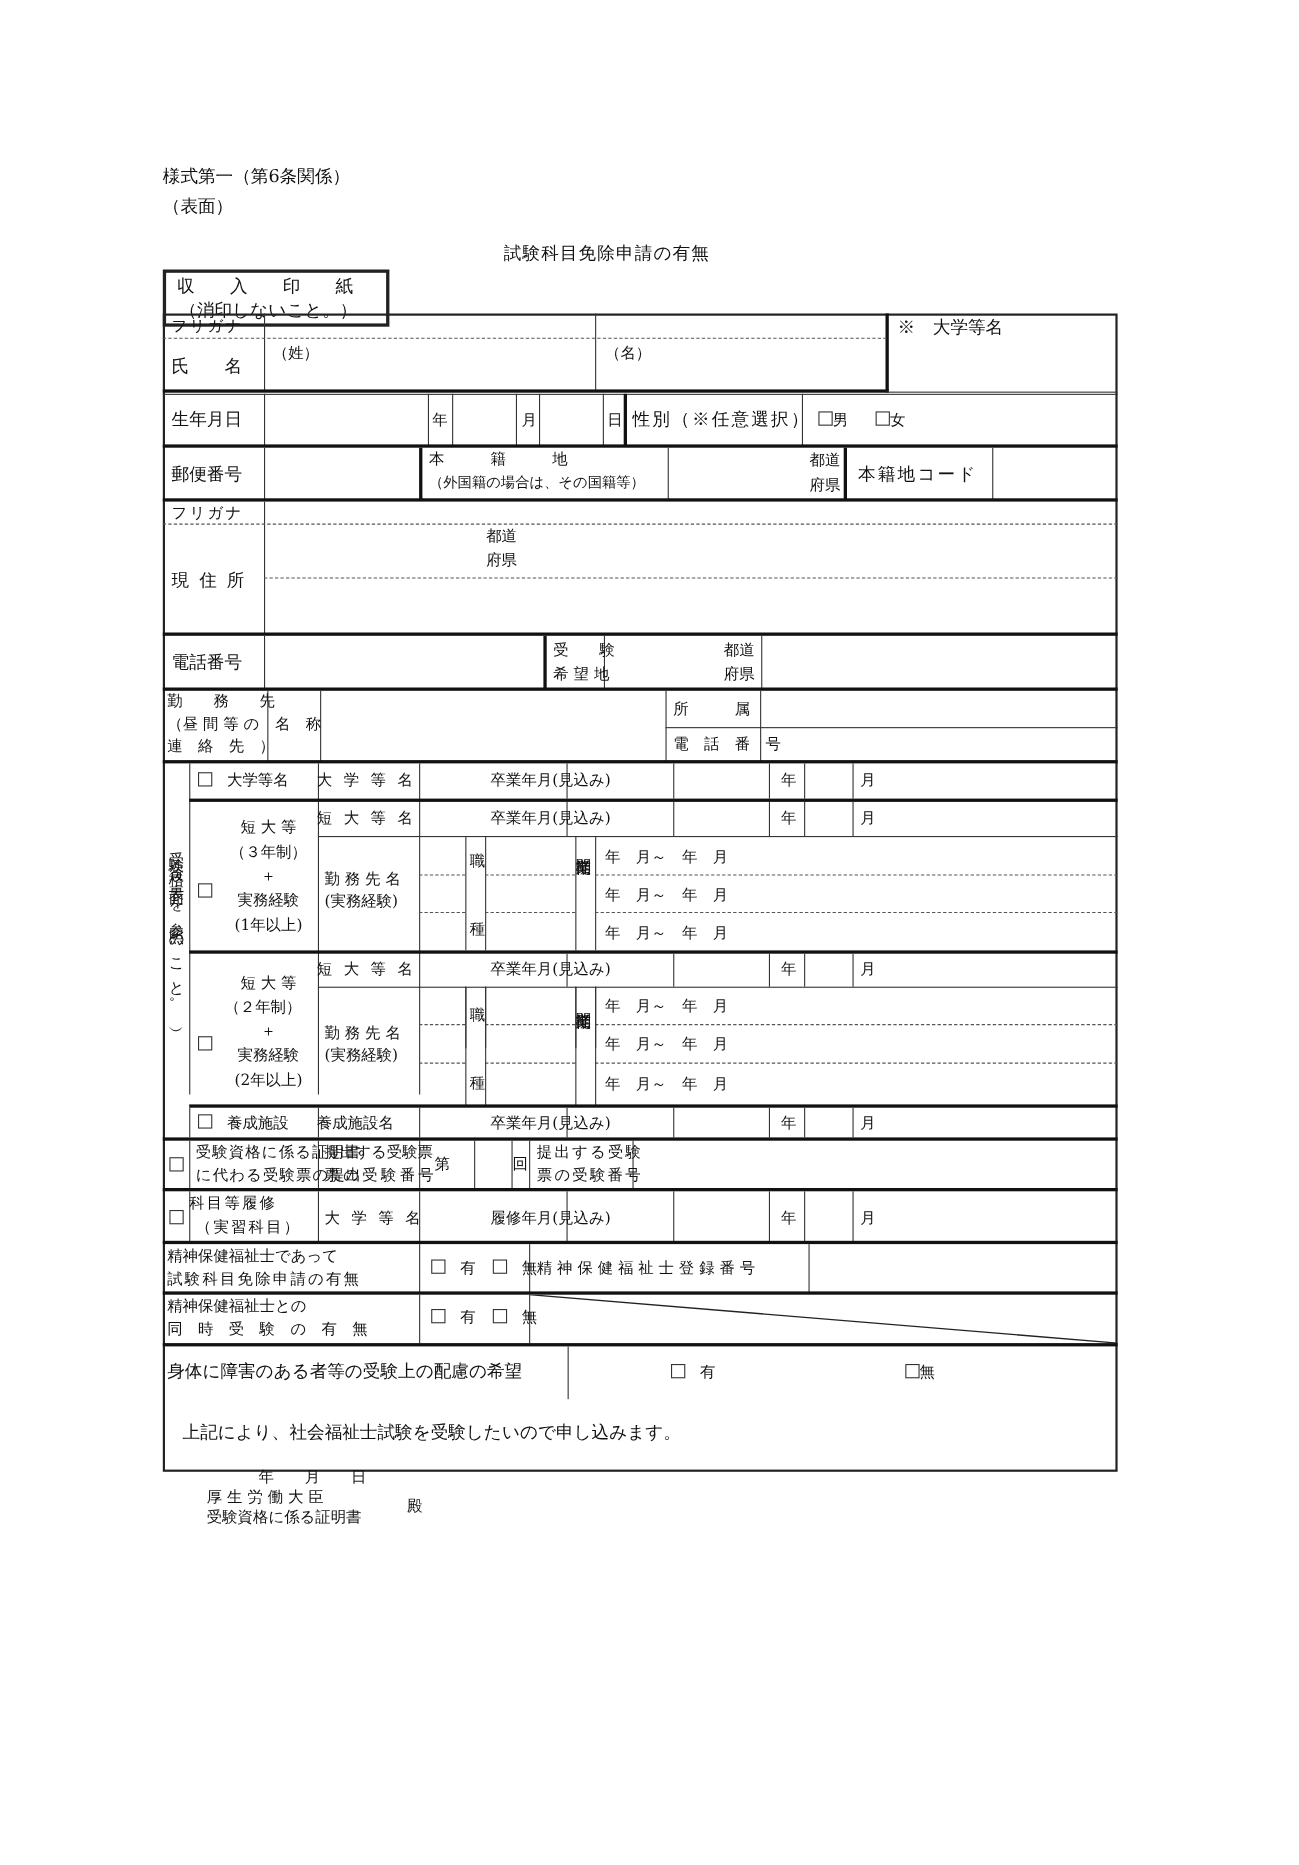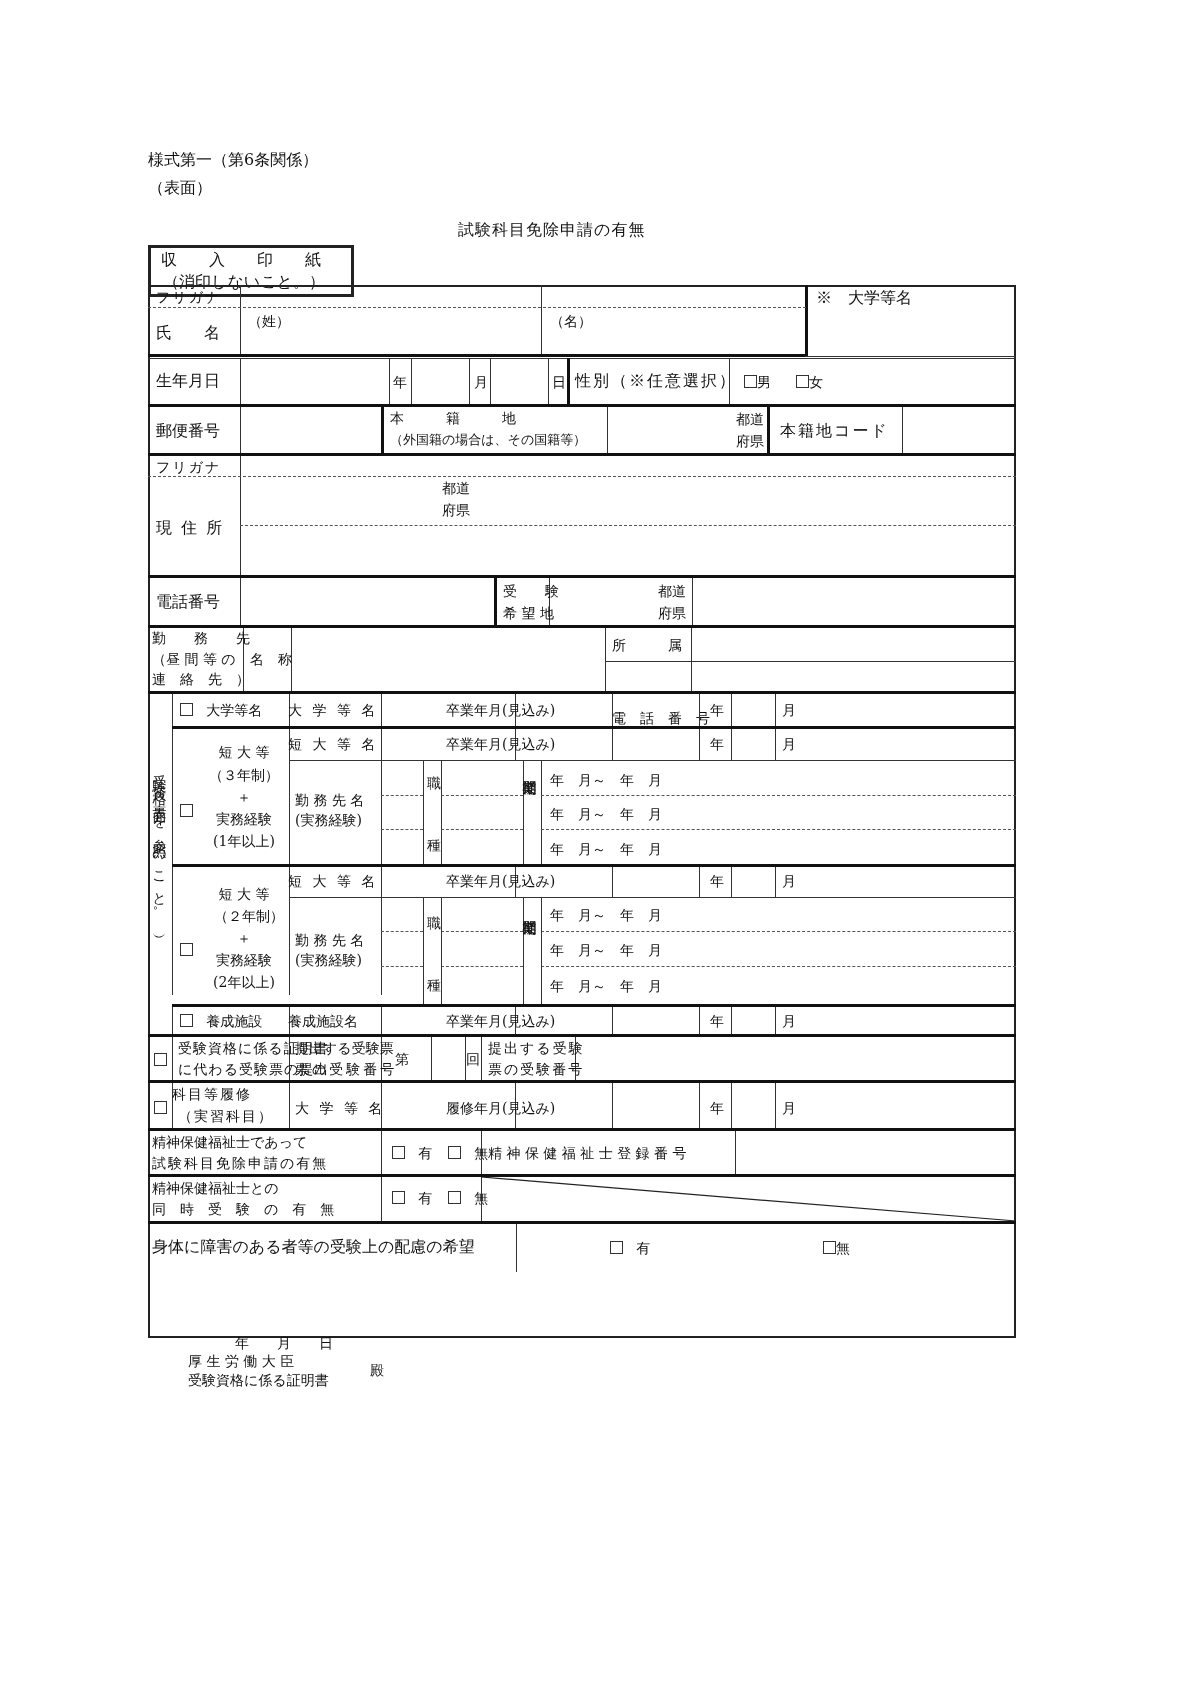--- a/index.html
+++ b/index.html
@@ -113,21 +113,21 @@
   <div class="vl" style="left:465px;top:483px;height:64px;"></div>
   <div class="vl" style="left:551px;top:483px;height:64px;"></div>
   <div class="hl" style="left:465px;top:516px;width:411px;"></div>
   <div class="t s" style="left:12px;top:484px;font-family:Liberation Mono, monospace;">勤　　務　　先</div>
   <div class="t s" style="left:12px;top:504px;">（昼 間 等 の</div>
   <div class="t s" style="left:12px;top:524px;">連　絡　先　）</div>
   <div class="t s" style="left:110px;top:504px;">名　称</div>
   <div style="position:absolute;left:153px;top:485px;width:310px;height:60px;"></div>
   <div class="t s" style="left:472px;top:490px;">所　　　属</div>
   <div style="position:absolute;left:553px;top:485px;width:321px;height:30px;"></div>
-  <div class="t s" style="left:472px;top:522px;margin-top:41px;">電　話　番　号</div>
+  <div class="t s" style="left:472px;top:522px;">電　話　番　号</div>
   <div style="position:absolute;left:553px;top:518px;width:321px;height:28px;"></div>
   <div class="hk" style="left:8px;top:546px;width:868px;"></div>
 
   <div class="vl" style="left:32px;top:549px;height:301px;"></div>
   <div class="t s vert" style="left:8px;top:556px;width:22px;height:292px;text-align:center;">受験資格（裏面を参照のこと。）</div>
 
   <div class="vl" style="left:149px;top:549px;height:301px;"></div>
   <div class="vl" style="left:241px;top:549px;height:301px;"></div>
   <div class="vl" style="left:375px;top:549px;height:32px;"></div>
   <div class="vl" style="left:472px;top:549px;height:32px;"></div>
@@ -196,21 +196,21 @@
   <div class="hd" style="left:401px;top:786px;width:475px;"></div>
   <div class="hd" style="left:241px;top:821px;width:42px;"></div>
   <div class="hd" style="left:301px;top:821px;width:82px;"></div>
   <div class="hd" style="left:401px;top:821px;width:475px;"></div>
   <div class="vl" style="left:283px;top:752px;height:108px;"></div>
   <div class="vl" style="left:301px;top:752px;height:108px;"></div>
   <div class="vl" style="left:383px;top:752px;height:108px;"></div>
   <div class="vl" style="left:401px;top:752px;height:108px;"></div>
   <div class="t s" style="left:40px;top:795px;"><span class="cb"></span></div>
   <div class="t s" style="left:64px;top:739px;width:80px;text-align:center;">短 大 等</div>
-  <div class="t s" style="left:64px;top:761px;width:80px;text-align:right;">（２年制）</div>
+  <div class="t s" style="left:64px;top:761px;width:80px;text-align:left;">（２年制）</div>
   <div class="t s" style="left:64px;top:783px;width:80px;text-align:center;">＋</div>
   <div class="t s" style="left:64px;top:805px;width:80px;text-align:center;">実務経験</div>
   <div class="t s" style="left:64px;top:827px;width:80px;text-align:center;">(2年以上)</div>
   <div class="t s" style="left:148px;top:726px;letter-spacing:3px;">短 大 等 名</div>
   <div style="position:absolute;left:243px;top:723px;width:131px;height:28px;"></div>
   <div class="t s" style="left:306px;top:726px;">卒業年月(見込み)</div>
   <div class="t s" style="left:570px;top:726px;">年</div>
   <div class="t s" style="left:642px;top:726px;">月</div>
   <div class="t s" style="left:155px;top:785px;">勤 務 先 名</div>
   <div class="t s" style="left:155px;top:805px;">(実務経験)</div>
@@ -297,17 +297,18 @@
   <svg style="position:absolute;left:341px;top:1032px;" width="535" height="45">
     <line x1="0" y1="0" x2="535" y2="44" stroke="#222" stroke-width="1.2"></line>
   </svg>
   <div class="hk" style="left:8px;top:1076px;width:868px;"></div>
 
   <div class="vl" style="left:376px;top:1079px;height:48px;"></div>
   <div class="t" style="left:12px;top:1092px;">身体に障害のある者等の受験上の配慮の希望</div>
   <div class="t s" style="left:470px;top:1093px;"><span class="cb"></span>&nbsp;&nbsp;&nbsp;<span>有</span></div>
   <div class="t s" style="left:683px;top:1093px;"><span class="cb"></span><span>無</span></div>
 
+  <div class="t" style="left:26px;top:1147px;">上記により、社会福祉士試験を受験したいので申し込みます。</div>
   <div class="t s" style="left:95px;top:1188px;">年　　月　　日</div>
   <div class="t s" style="left:48px;top:1206px;">厚 生 労 働 大 臣</div>
   <div class="t s" style="left:48px;top:1225px;">受験資格に係る証明書</div>
   <div class="t s" style="left:230px;top:1215px;">殿</div>
 </div>
 
 </body></html>

